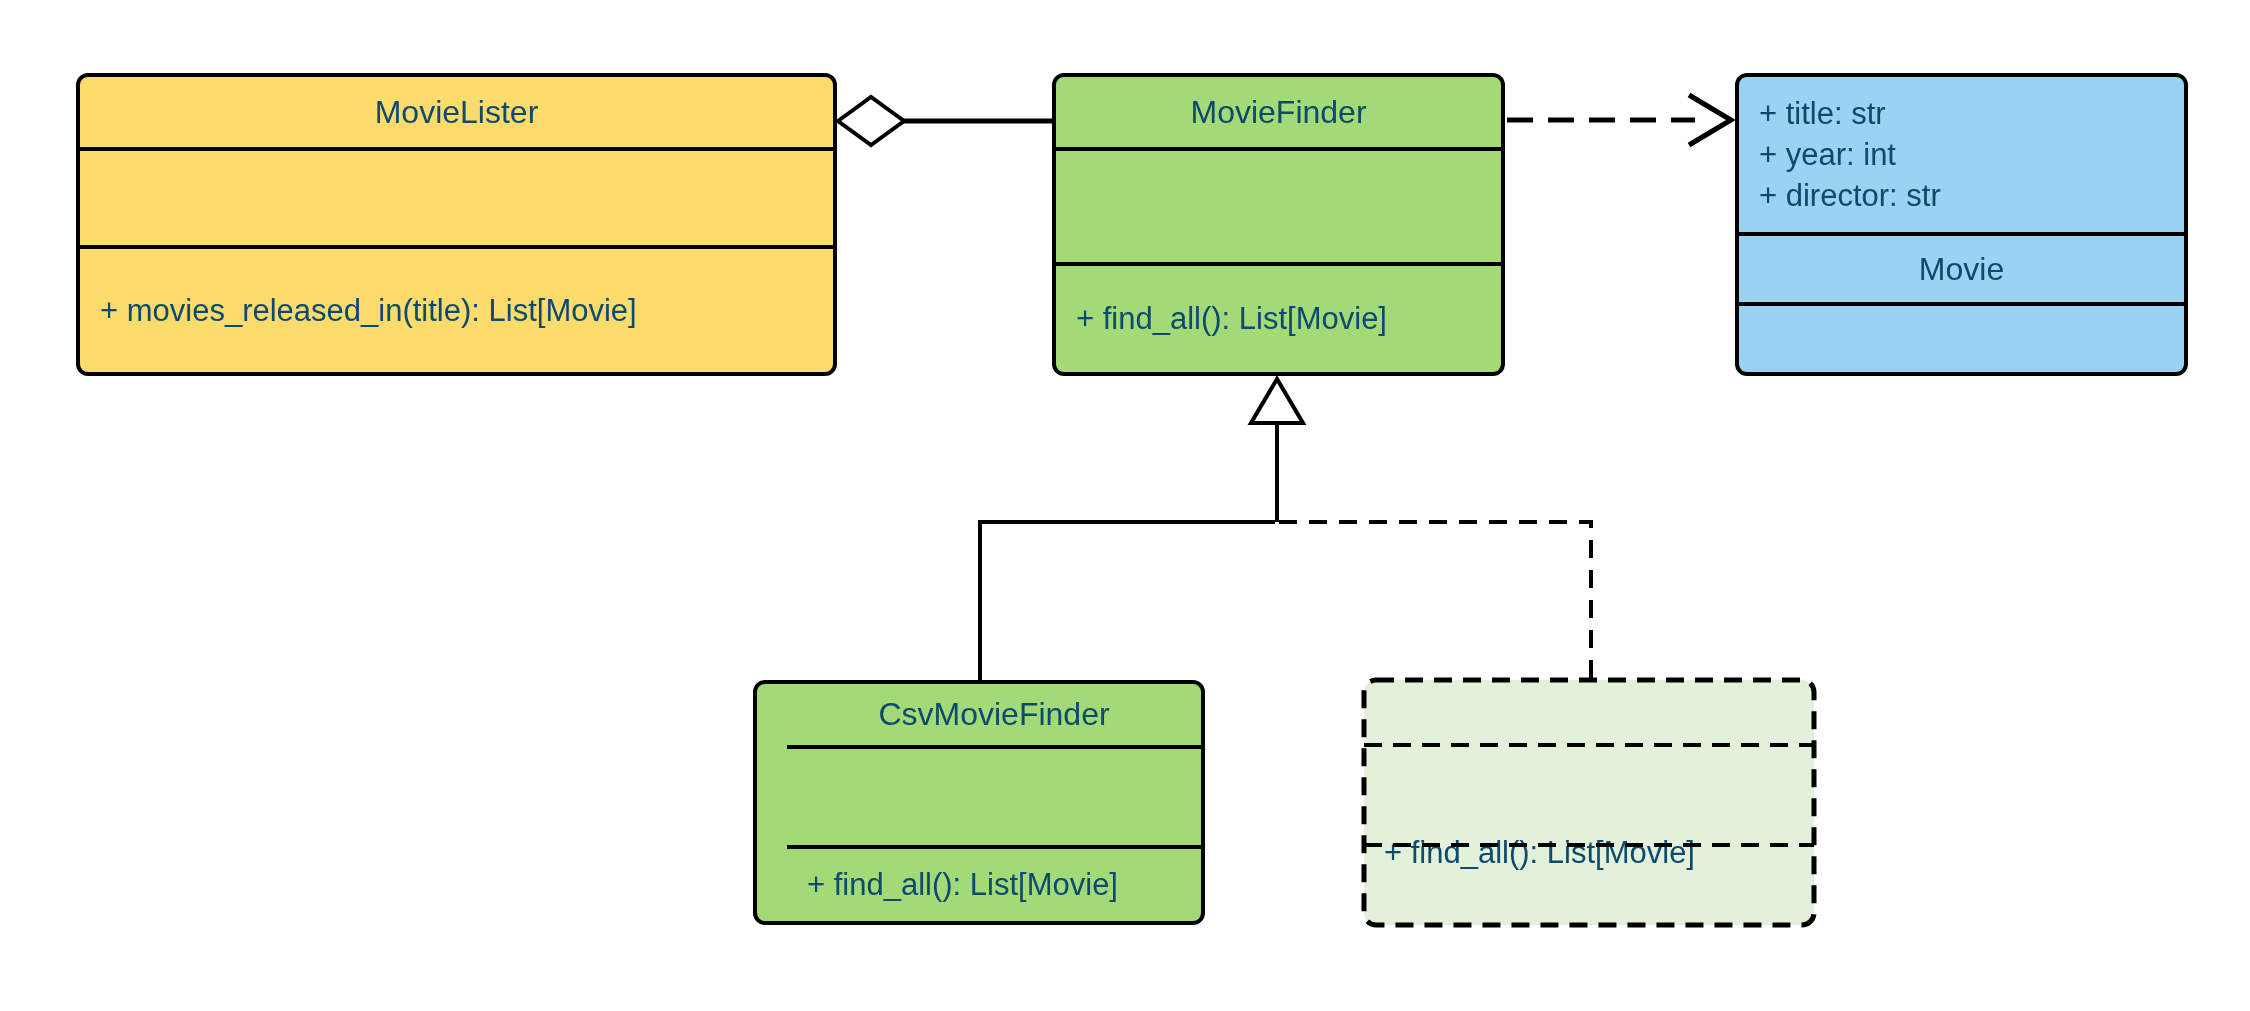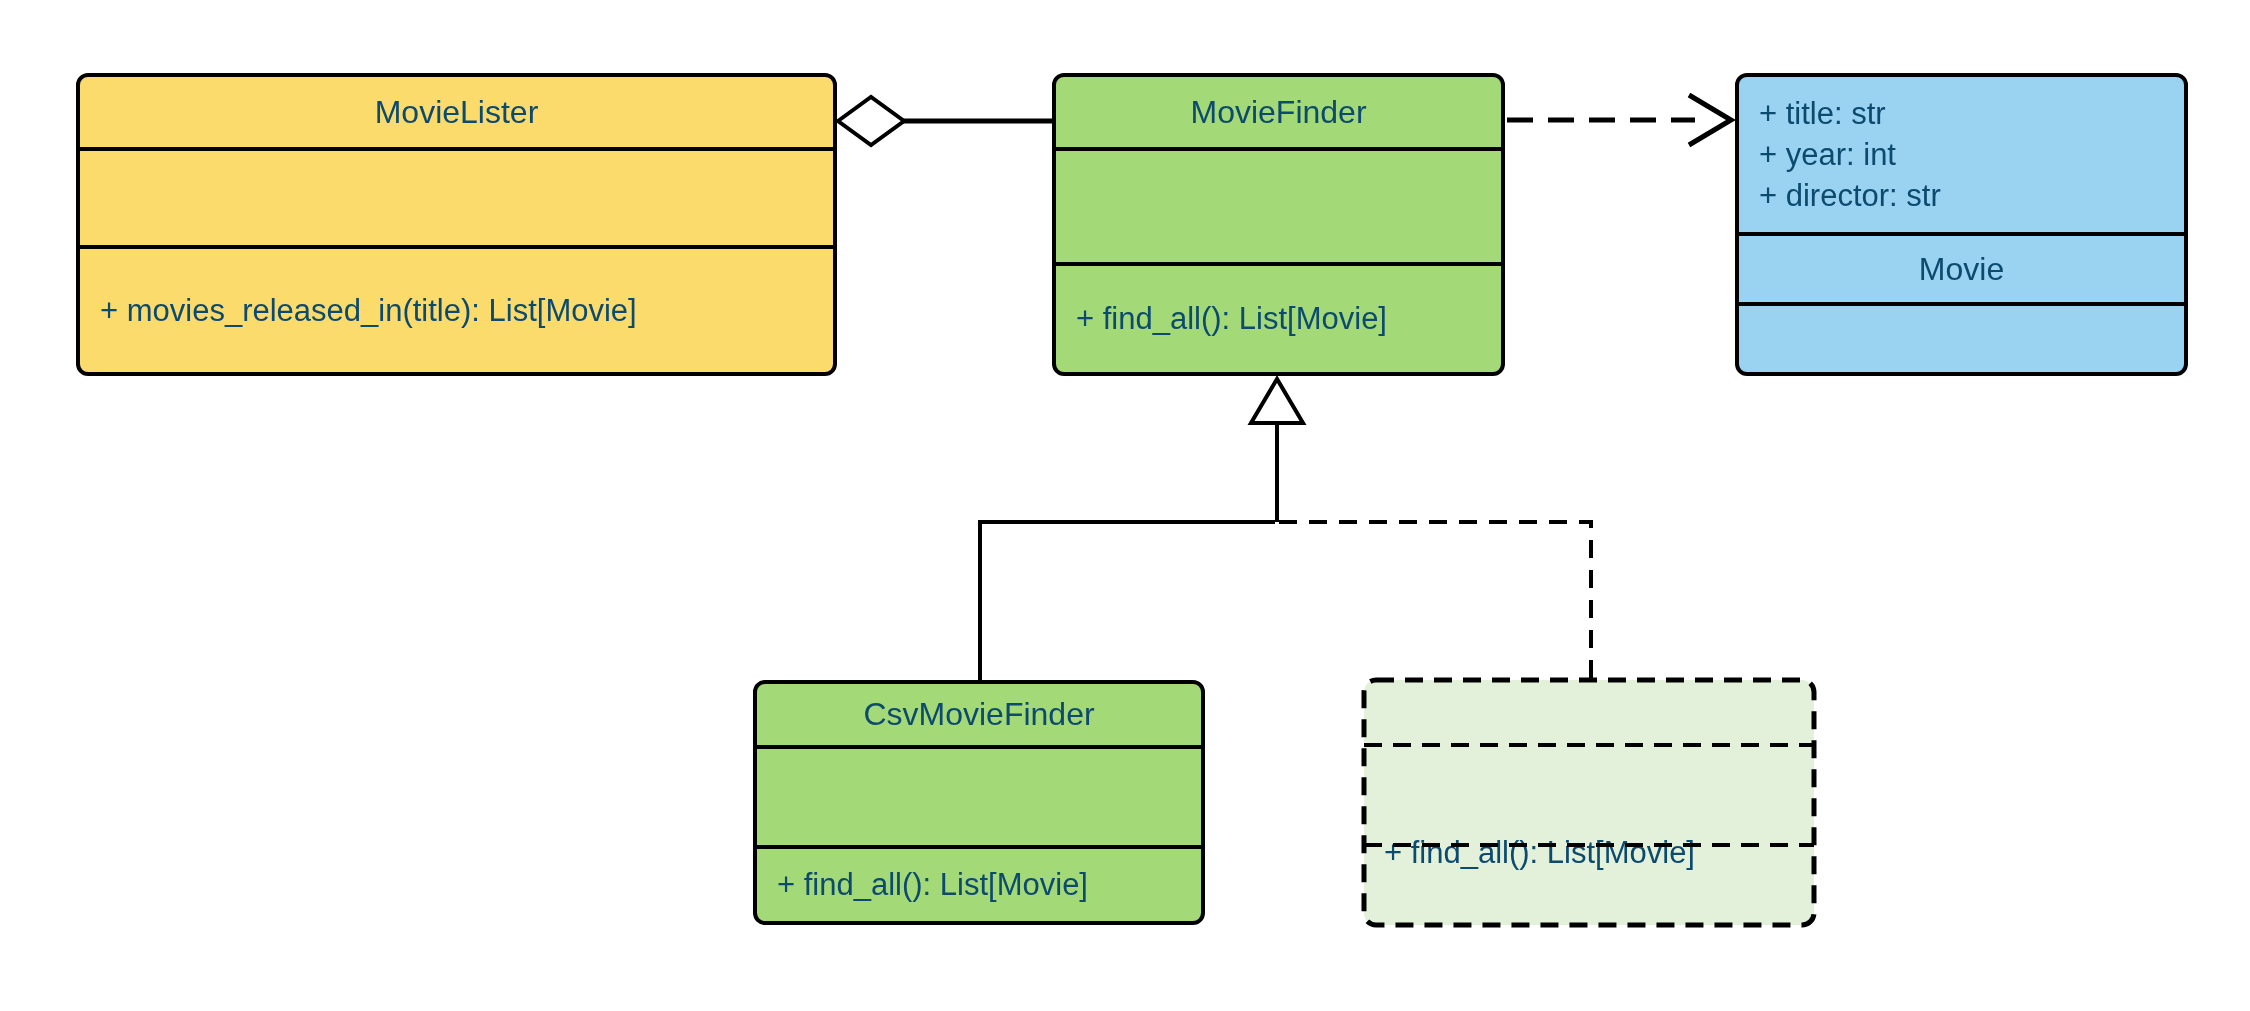--- a/index.html
+++ b/index.html
@@ -86,21 +86,21 @@
   <div class="class-box" style="left: 1735px; top: 73px; width: 453px; height: 303px; background: rgb(154, 210, 242);">
     <div class="comp members" style="height:155px;">
       <div class="member">+ title: str</div>
       <div class="member">+ year: int</div>
       <div class="member">+ director: str</div>
     </div>
     <div class="comp title" style="height:70px;">Movie</div>
     <div class="comp members" style="flex:1;"></div>
   </div>
 
-  <div class="class-box" style="left: 753px; top: 680px; width: 452px; height: 245px; background: rgb(163, 217, 119);">
+  <div class="class-box" style="left: 753px; top: 680px; width: 452px; height: 245px; background: rgb(163, 217, 119); padding-left: 30px;">
     <div class="comp title" style="height:61px;">CsvMovieFinder</div>
     <div class="comp members" style="height:100px;"></div>
     <div class="comp members" style="flex:1;">
       <div class="member">+ find_all(): List[Movie]</div>
     </div>
   </div>
 
   <div class="class-box no-border" style="left: 1364px; top: 680px; width: 450px; height: 245px; background: rgb(227, 241, 219);">
     <div class="comp members" style="height:100px;"></div>
     <div class="comp members" style="flex:1;">

